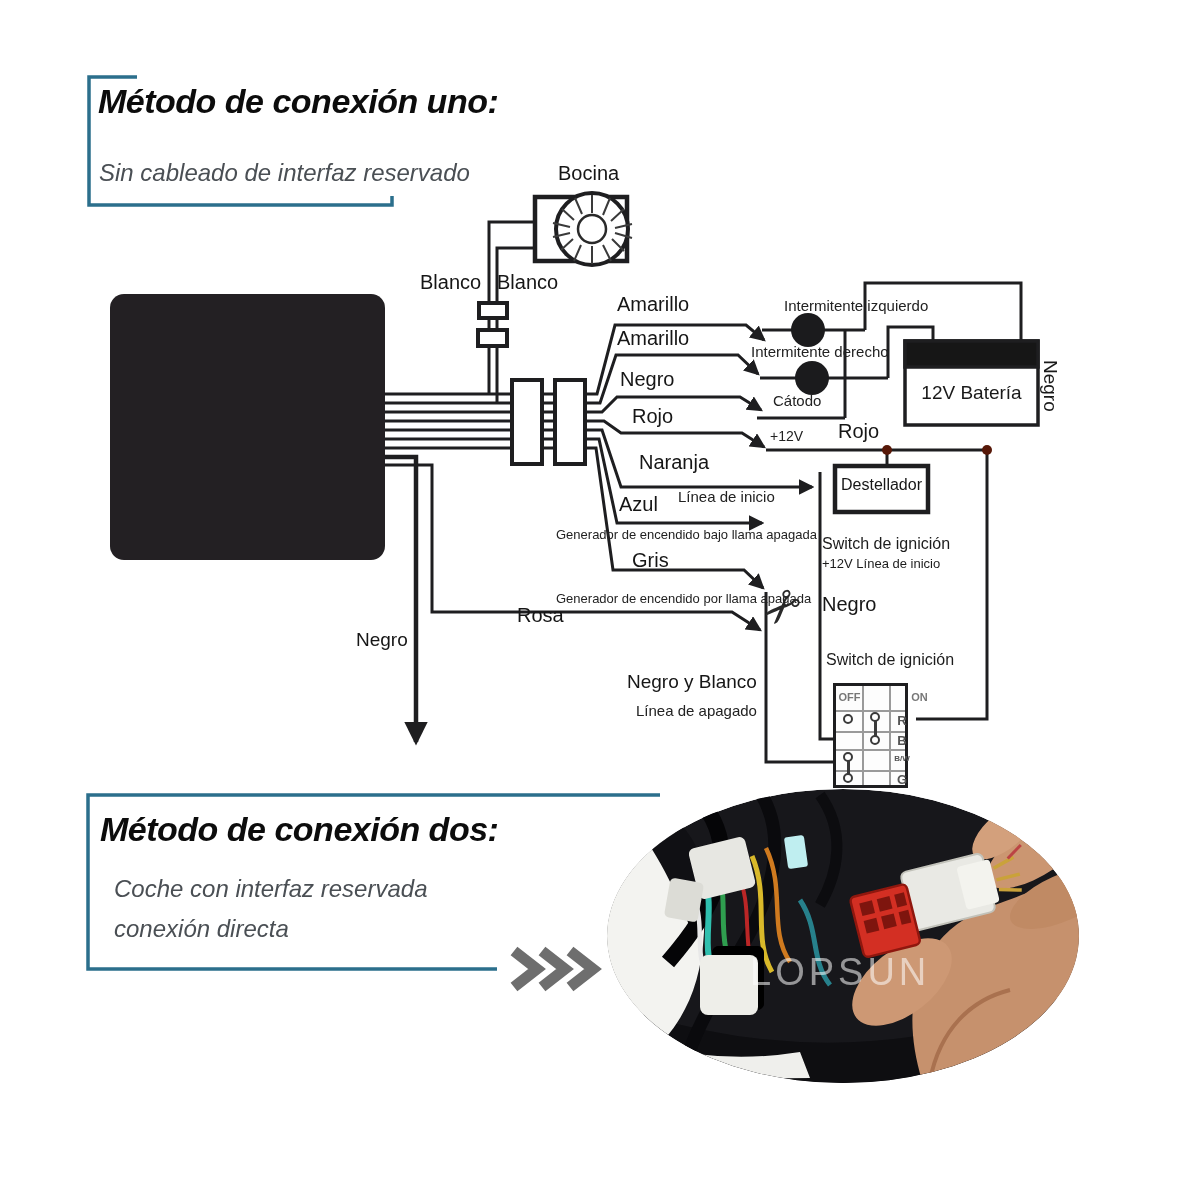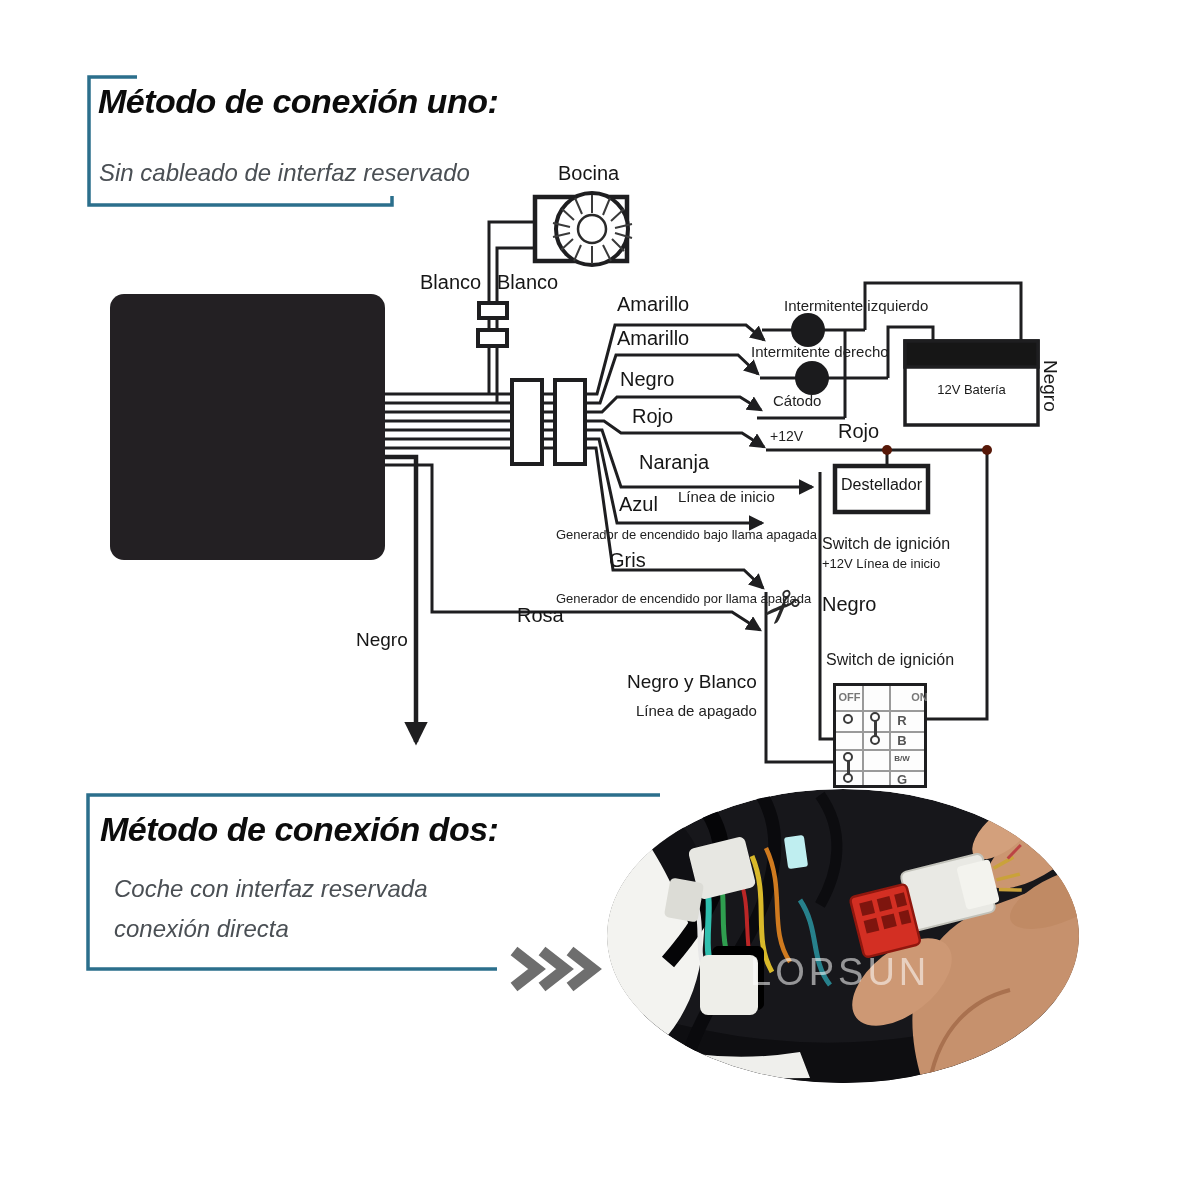--- a/index.html
+++ b/index.html
@@ -8,21 +8,21 @@
   #wires{position:absolute;left:0;top:0;z-index:1;}
   .lbl{position:absolute;z-index:3;white-space:nowrap;line-height:1.05;}
   .title{font-size:34px;font-weight:700;font-style:italic;color:#0c0c0c;letter-spacing:-.5px;}
   .subtitle{font-size:24px;font-style:italic;color:#4a4f54;}
   .wire-lbl{font-size:20px;font-weight:500;color:#161616;}
   .ann{font-size:15px;color:#222;}
   .ann-sm{font-size:13px;color:#222;}
   .big{font-size:20px;font-weight:500;color:#161616;}
   .vert{writing-mode:vertical-rl;}
   
-  #swtable{position:absolute;left:833px;top:683px;width:94px;height:105px;border:3px solid #1e1e20;
+  #swtable{position:absolute;left:833px;top:683px;width:75px;height:105px;border:3px solid #1e1e20;
            box-sizing:border-box;background:#fdfdfd;z-index:3;}
   #swtable .vline,#swtable .hline{position:absolute;background:#9a9a9a;}
   #swtable .vline{width:2px;top:0;bottom:0;}
   #swtable .hline{height:2px;left:0;right:0;}
   #swtable .hdr{position:absolute;top:5px;width:27px;text-align:center;font-size:11px;color:#777;font-weight:700;}
   #swtable .wletter{position:absolute;width:26px;text-align:center;font-size:13px;color:#555;font-weight:700;}
   #swtable .ring{position:absolute;width:10px;height:10px;border:2.5px solid #3a3a3a;border-radius:50%;
                  background:#fff;box-sizing:border-box;}
   #swtable .stem{position:absolute;width:3px;background:#3a3a3a;}
 </style>
@@ -178,30 +178,30 @@
   <div class="lbl wire-lbl" style="left:558px;top:163px;">Bocina</div>
   <div class="lbl wire-lbl" style="left:420px;top:272px;">Blanco</div>
   <div class="lbl wire-lbl" style="left:497px;top:272px;">Blanco</div>
 
   <div class="lbl wire-lbl" style="left:617px;top:294px;">Amarillo</div>
   <div class="lbl wire-lbl" style="left:617px;top:328px;">Amarillo</div>
   <div class="lbl wire-lbl" style="left:620px;top:369px;">Negro</div>
   <div class="lbl wire-lbl" style="left:632px;top:406px;">Rojo</div>
   <div class="lbl wire-lbl" style="left:639px;top:452px;">Naranja</div>
   <div class="lbl wire-lbl" style="left:619px;top:494px;">Azul</div>
-  <div class="lbl wire-lbl" style="left:609px;top:550px;">Gris</div>
+  <div class="lbl wire-lbl" style="left:632px;top:550px;">Gris</div>
   <div class="lbl wire-lbl" style="left:506px;top:605px;margin-left:11px;">Rosa</div>
   <div class="lbl wire-lbl" style="left:356px;top:630px;font-size:19px;">Negro</div>
 
   <div class="lbl ann" style="left:784px;top:298px;">Intermitente izquierdo</div>
   <div class="lbl ann" style="left:751px;top:344px;">Intermitente derecho</div>
   <div class="lbl ann" style="left:773px;top:393px;">Cátodo</div>
   <div class="lbl ann" style="left:770px;top:429px;font-size:14px;">+12V</div>
   <div class="lbl big" style="left:838px;top:421px;">Rojo</div>
-  <div class="lbl" style="left:905px;top:383px;width:133px;text-align:center;font-size:13px;color:#1a1a1a;">12V Batería</div>
+  <div class="lbl" style="left:905px;top:383px;width:133px;text-align:center;font-size:19px;color:#1a1a1a;">12V Batería</div>
   <div class="lbl vert" style="left:1040px;top:360px;font-size:19px;color:#1a1a1a;">Negro</div>
   <div class="lbl" style="left:835px;top:477px;width:93px;text-align:center;font-size:16px;color:#161616;">Destellador</div>
 
   <div class="lbl ann" style="left:678px;top:489px;">Línea de inicio</div>
   <div class="lbl ann-sm" style="left:556px;top:528px;">Generador de encendido bajo llama apagada</div>
   <div class="lbl ann-sm" style="left:556px;top:592px;">Generador de encendido por llama apagada</div>
 
   <div class="lbl" style="left:822px;top:536px;font-size:16px;color:#1c1c1c;">Switch de ignición</div>
   <div class="lbl" style="left:822px;top:557px;font-size:13px;color:#1c1c1c;">+12V Línea de inicio</div>
   <div class="lbl big" style="left:822px;top:594px;">Negro</div>

